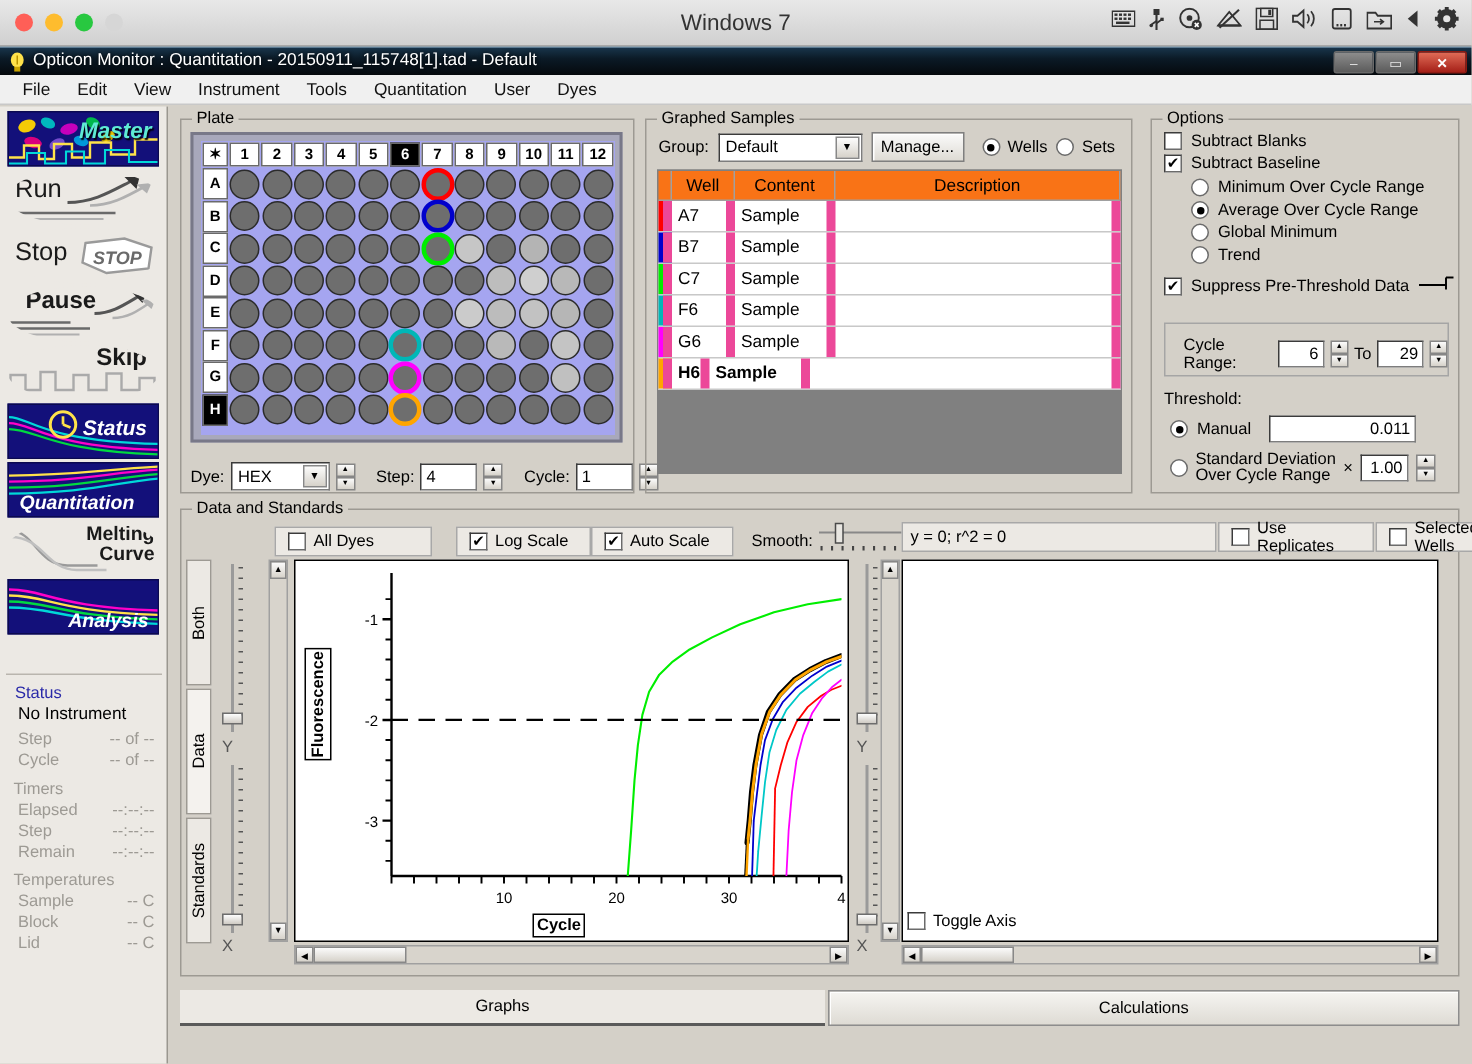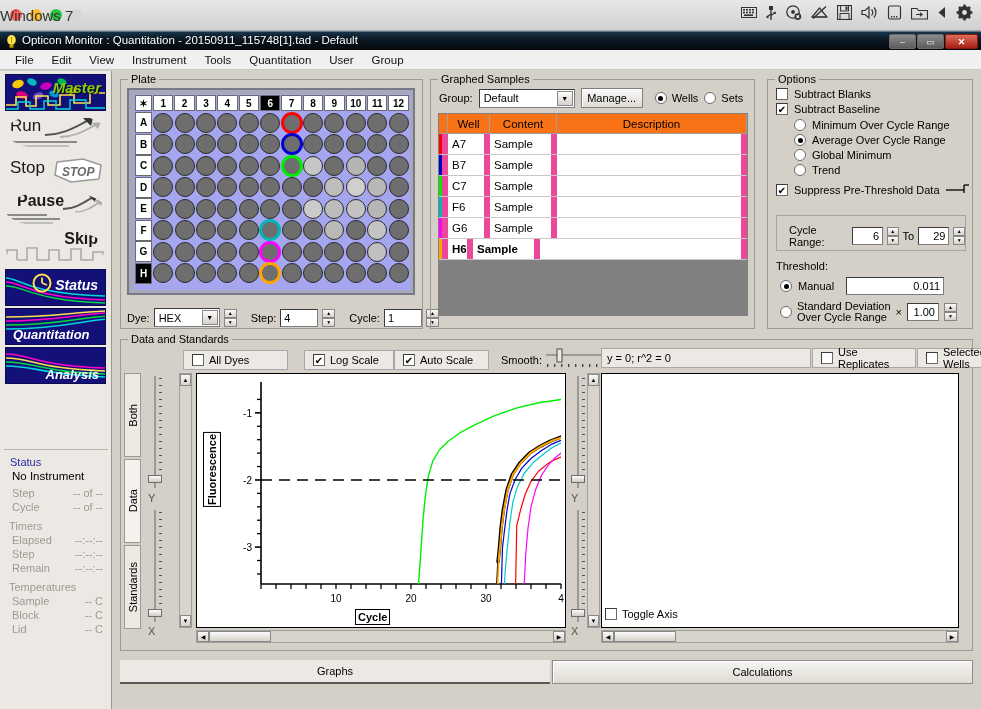--- a/index.html
+++ b/index.html
@@ -12,21 +12,21 @@
   
   #mac-bar{
     position:absolute; left:0; top:0; width:981px; height:31px;
     background:linear-gradient(#e8e8e8,#d0d0d0);
     border-bottom:1px solid #a8a8a8;
   }
   #mac-lights{ position:absolute; left:10px; top:9px; display:flex; gap:8px; }
   .light{ width:12px;height:12px;border-radius:50%; }
   #mac-title{
     position:absolute; left:0; top:0; width:981px; height:31px;
-    line-height:31px; text-align:left; font-size:15px; color:#333;
+    line-height:31px; text-align:center; font-size:15px; color:#333;
   }
   #mac-icons{ position:absolute; right:8px; top:4px; display:flex; gap:9px; align-items:center; color:#3a3a3a;}
   #mac-icons svg{ display:block; }
   
   #app{
     position:absolute; left:0; top:31px; width:981px; height:678px;
     background:#d4d0c8;
   }
   #title-bar{
     position:relative; height:19px;
@@ -289,21 +289,21 @@
   </div>
 
   <div id="menubar">
     <div class="menu-item">File</div>
     <div class="menu-item">Edit</div>
     <div class="menu-item">View</div>
     <div class="menu-item">Instrument</div>
     <div class="menu-item">Tools</div>
     <div class="menu-item">Quantitation</div>
     <div class="menu-item">User</div>
-    <div class="menu-item">Group</div>
+    <div class="menu-item">Dyes</div>
   </div>
 
   <div id="workspace">
 
     <div id="sidebar">
       <div id="sidebtns">
 
         <div class="sbtn dark">
           <svg width="101" height="37" viewBox="0 0 101 37" style="position:absolute;left:0;top:0">
             <rect width="101" height="37" fill="#13107a"></rect>
@@ -313,21 +313,21 @@
                 <ellipse cx="40" cy="11" rx="6" ry="3.6" fill="#d000c0" transform="rotate(-15 40 11)"></ellipse>
                 <ellipse cx="56" cy="7" rx="5" ry="3.4" fill="#00c24a" transform="rotate(30 56 7)"></ellipse>
                 <ellipse cx="16" cy="20" rx="6" ry="3.6" fill="#e4007f" transform="rotate(15 16 20)"></ellipse>
                 <ellipse cx="32" cy="21" rx="5.4" ry="3.4" fill="#7a4fd0" transform="rotate(-25 32 21)"></ellipse>
                 <ellipse cx="48" cy="19" rx="5" ry="3.2" fill="#00a0e0" transform="rotate(20 48 19)"></ellipse>
                 <ellipse cx="66" cy="16" rx="5" ry="3.2" fill="#ffd400" transform="rotate(-30 66 16)"></ellipse>
               </g>
             <polyline points="0,30 10,30 10,22 20,22 20,31 30,31 30,21 42,21 42,30 54,30 54,20 68,20 68,28 84,28 84,18 101,18" fill="none" stroke="#ffe24a" stroke-width="1.6"></polyline>
             <polyline points="0,34 12,34 12,27 24,27 24,34 38,34 38,26 50,26 50,34 64,34 64,25 80,25 80,33 101,33" fill="none" stroke="#00d8d8" stroke-width="1.4"></polyline>
           </svg>
-          <span class="lbl" style="right:4px;top:4px;color:#84cc16;font-size:15px;font-style:italic;text-shadow:1px 1px 1px #000;">Master</span>
+          <span class="lbl" style="right:4px;top:4px;color:#5eead4;font-size:15px;font-style:italic;text-shadow:1px 1px 1px #000;">Master</span>
         </div>
 
         <div class="sbtn light">
           <svg width="101" height="37" viewBox="0 0 101 37" style="position:absolute;left:0;top:0">
             <path d="M40 22 C58 22 70 14 84 7" stroke="#555" stroke-width="2" fill="none"></path>
             <path d="M78 5 L88 5 L86 13 Z" fill="#333"></path>
             <path d="M55 24 C68 24 78 19 92 11" stroke="#b0b0b0" stroke-width="1.8" fill="none"></path>
             <path d="M86 10 L96 9 L93 16 Z" fill="#b0b0b0"></path>
             <line x1="2" y1="29" x2="72" y2="29" stroke="#6a6a6a" stroke-width="1.6"></line>
             <line x1="2" y1="33" x2="64" y2="33" stroke="#b0b0b0" stroke-width="1.4"></line>
@@ -380,20 +380,27 @@
           <svg width="101" height="37" viewBox="0 0 101 37" style="position:absolute;left:0;top:0">
             <rect width="101" height="37" fill="#13107a"></rect>
             <path d="M0 8 C45 8 62 4 101 2" stroke="#ffe24a" stroke-width="1.5" fill="none"></path>
             <path d="M0 12 C48 12 66 6 101 4" stroke="#ff00c8" stroke-width="1.5" fill="none"></path>
             <path d="M0 16 C50 16 70 9 101 7" stroke="#00d840" stroke-width="1.5" fill="none"></path>
             <path d="M0 20 C52 20 74 12 101 10" stroke="#00d8d8" stroke-width="1.5" fill="none"></path>
           </svg>
           <span class="lbl" style="left:7px;bottom:2px;color:#fff;font-size:13px;font-style:italic;">Quantitation</span>
         </div>
 
+        <div class="sbtn light">
+          <svg width="101" height="37" viewBox="0 0 101 37" style="position:absolute;left:0;top:0">
+            <path d="M2 7 C18 7 20 30 40 30 L60 30" stroke="#9a9a9a" stroke-width="1.6" fill="none"></path>
+            <path d="M2 11 C24 11 26 33 46 33 L66 33" stroke="#c0c0c0" stroke-width="1.6" fill="none"></path>
+          </svg>
+          <span class="lbl" style="right:3px;top:2px;color:#1a1a1a;font-size:13px;line-height:13px;text-align:right;width:48px;">Melting Curve</span>
+        </div>
 
         <div class="sbtn dark">
           <svg width="101" height="37" viewBox="0 0 101 37" style="position:absolute;left:0;top:0">
             <rect width="101" height="37" fill="#13107a"></rect>
             <path d="M0 6 C24 6 30 18 101 20" stroke="#ff00c8" stroke-width="1.6" fill="none"></path>
             <path d="M0 10 C26 10 32 21 101 23" stroke="#ffe24a" stroke-width="1.6" fill="none"></path>
             <path d="M0 14 C28 14 34 24 101 26" stroke="#00d840" stroke-width="1.6" fill="none"></path>
             <path d="M0 18 C30 18 36 27 101 29" stroke="#00d8d8" stroke-width="1.6" fill="none"></path>
           </svg>
           <span class="lbl" style="right:6px;bottom:1px;color:#fff;font-size:13px;font-style:italic;">Analysis</span>

